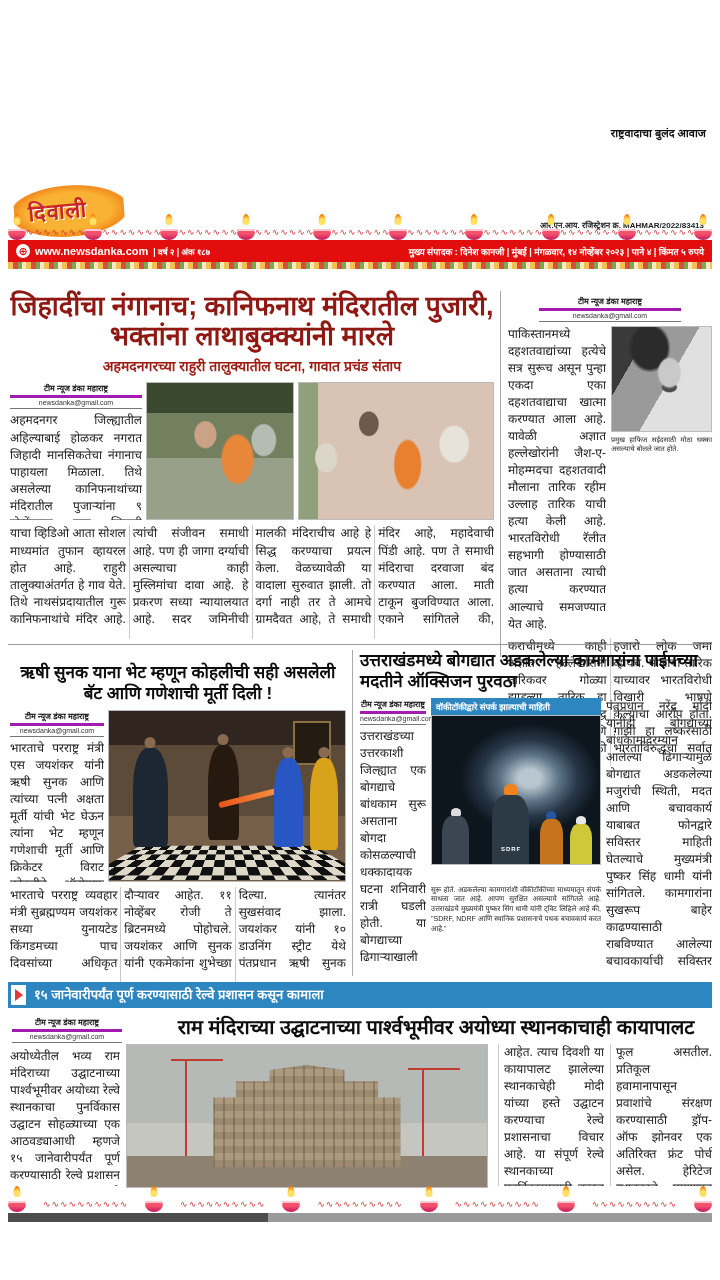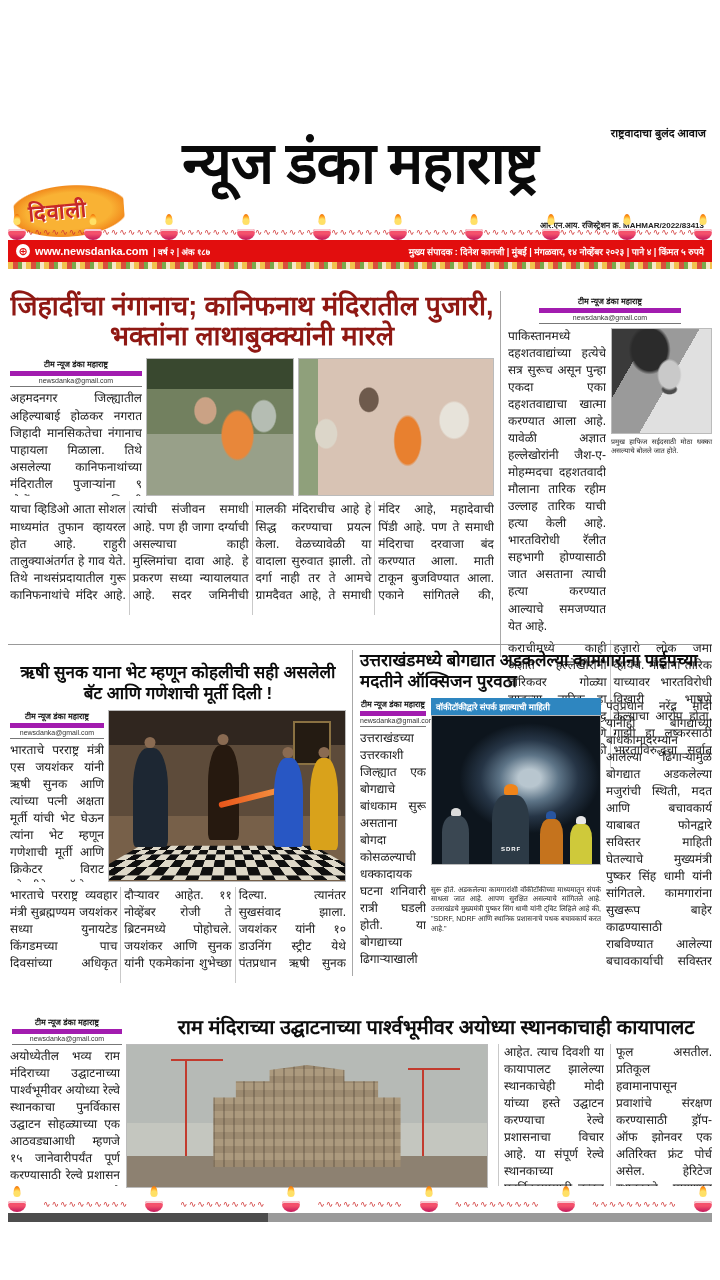--- a/index.html
+++ b/index.html
@@ -38,21 +38,21 @@
   .globe { width:14px; height:14px; border-radius:50%; background:#fff; color:#e20e0e; font-size:11px;
            line-height:14px; text-align:center; font-weight:900; }
   .ib-url { font-size:11px; font-weight:800; }
   .ib-meta { font-size:8.5px; font-weight:700; }
   .ib-right { font-size:9px; font-weight:700; }
   #deco-strip { position:absolute; top:262px; left:8px; width:704px; height:7px;
       background:repeating-linear-gradient(90deg,#f2c14e 0 5px,#d94f3d 5px 10px,#7aa84a 10px 14px,#f7e7c8 14px 18px); }
 
   
   .byline { text-align:center; }
-  .byline .team { font-size:8px; font-weight:800; color:#111; border-bottom:5px solid #a21caf; padding-bottom:2px; }
+  .byline .team { font-size:8px; font-weight:800; color:#111; border-bottom:3px solid #a21caf; padding-bottom:2px; }
   .byline .email { font-size:7px; color:#333; border-bottom:1px solid #777; padding:1px 0 2px; }
   .txt { font-size:12px; line-height:1.42; text-align:justify; color:#1c1c1c; overflow:hidden; }
   .cols { column-fill:auto; column-rule:1px solid #c9c9c9; overflow:hidden; }
   .vdiv { position:absolute; top:0; bottom:0; width:1px; background:#a8a8a8; }
   .hrule { position:absolute; left:8px; width:704px; height:1px; background:#999; }
   .photo { overflow:hidden; position:relative; border:1px solid #bbb; }
 
   
   #row1 { position:absolute; top:291px; left:8px; width:704px; height:366px; }
   .main-art { position:absolute; left:2px; top:0; width:484px; }
@@ -170,21 +170,20 @@
   #footer-bar { position:absolute; top:1213px; left:8px; width:704px; height:9px;
       background:linear-gradient(90deg,#4d4d4d 0 37%, #9a9a9a 37%); }
 </style>
 </head>
 <body>
 
 <div class="canvas">
 
   <div id="masthead">
     <div class="tagline">राष्ट्रवादाचा बुलंद आवाज</div>
-    <div class="np-title">न्यूज डंका महाराष्ट्र</div>
     <div class="rni">आर.एन.आय. रजिस्ट्रेशन क्र. MAHMAR/2022/83413</div>
     <div class="diwali">
       <div class="blob"></div>
       <div class="dw-text">दिवाली</div>
     </div>
   </div>
 
   <div id="garland-top" class="garland">
       <span class="diya"></span>
       <span class="rangoli">∿∿∿∿∿∿∿∿∿∿</span>
@@ -213,20 +212,21 @@
       <span class="ib-url">www.newsdanka.com</span>
       <span class="ib-meta">| वर्ष २ | अंक १८७</span>
     </div>
     <div class="ib-right">मुख्य संपादक : दिनेश कानजी | मुंबई | मंगळवार, १४ नोव्हेंबर २०२३ | पाने ४ | किंमत ५ रुपये</div>
   </div>
   <div id="deco-strip"></div>
 
   <div id="row1">
     <div class="main-art">
       <h1>जिहादींचा नंगानाच; कानिफनाथ मंदिरातील पुजारी, भक्तांना लाथाबुक्क्यांनी मारले</h1>
+      <div class="subhead">अहमदनगरच्या राहुरी तालुक्यातील घटना, गावात प्रचंड संताप</div>
       <div class="m-row">
         <div class="m-col1">
           <div class="byline">
             <div class="team">टीम न्यूज डंका महाराष्ट्र</div>
             <div class="email">newsdanka@gmail.com</div>
           </div>
           <div class="txt">अहमदनगर जिल्ह्यातील अहिल्याबाई होळकर नगरात जिहादी मानसिकतेचा नंगानाच पाहायला मिळाला. तिथे असलेल्या कानिफनाथांच्या मंदिरातील पुजाऱ्यांना ९ नोव्हेंबरला याच जिहादी मानसिकता असलेल्या काही लोकांनी मारहाण केली. तेथील कट्टर मुस्लिमांकडून या पुजाऱ्यांना बेदम मारहाण करण्यात आल्याचा व्हिडिओ व्हायरल झाला आहे. लाथा बुक्क्यांनी मारून या पुजाऱ्यांना तसेच तिथे आलेल्या भक्तांना जखमी करण्यात आले.</div>
         </div>
         <div class="photo photo-a"></div>
         <div class="photo photo-b"></div>
@@ -299,20 +299,26 @@
             <div class="tw tw4"></div>
             <div class="tw-label">SDRF</div>
           </div>
           <div class="t-caption">सुरू होते. अडकलेल्या कामगारांशी वॉकीटॉकीच्या माध्यमातून संपर्क साधला जात आहे. आपण सुरक्षित असल्याचे सांगितले आहे. उत्तराखंडचे मुख्यमंत्री पुष्कर सिंग धामी यांनी ट्विट लिहिले आहे की, "SDRF, NDRF आणि स्थानिक प्रशासनाचे पथक बचावकार्य करत आहे."</div>
         </div>
         <div class="t-col2 txt">पंतप्रधान नरेंद्र मोदी यांनीही बोगद्याच्या बांधकामादरम्यान आलेल्या ढिगाऱ्यामुळे बोगद्यात अडकलेल्या मजुरांची स्थिती, मदत आणि बचावकार्य याबाबत फोनद्वारे सविस्तर माहिती घेतल्याचे मुख्यमंत्री पुष्कर सिंह धामी यांनी सांगितले. कामगारांना सुखरूप बाहेर काढण्यासाठी राबविण्यात आलेल्या बचावकार्याची सविस्तर माहिती पंतप्रधानांना देण्यात आली आणि तेथे बचावकार्यासाठी यंत्रणा सज्ज असल्याची माहिती त्यांनी दिली आहे.</div>
       </div>
     </div>
   </div>
 
+  <div id="banner">
+    <div class="banner-arrowbox">
+      <div class="banner-arrow"></div>
+    </div>
+    <div class="banner-text">१५ जानेवारीपर्यंत पूर्ण करण्यासाठी रेल्वे प्रशासन कसून कामाला</div>
+  </div>
 
   <div id="row3">
     <div class="a-byline byline">
       <div class="team">टीम न्यूज डंका महाराष्ट्र</div>
       <div class="email">newsdanka@gmail.com</div>
     </div>
     <h2>राम मंदिराच्या उद्घाटनाच्या पार्श्वभूमीवर अयोध्या स्थानकाचाही कायापालट</h2>
     <div class="a-col1 txt">अयोध्येतील भव्य राम मंदिराच्या उद्घाटनाच्या पार्श्वभूमीवर अयोध्या रेल्वे स्थानकाचा पुनर्विकास उद्घाटन सोहळ्याच्या एक आठवड्याआधी म्हणजे १५ जानेवारीपर्यंत पूर्ण करण्यासाठी रेल्वे प्रशासन कसून कामाला लागले आहे. अयोध्या या जंक्शनची वास्तूरचना श्री रामजन्मभूमी मंदिराच्या वास्तूवरून घेतली आहे. या स्थानकावर दररोज सुमारे ५० हजार प्रवासी येतील, अशा अंदाजाने या स्थानकाचा विकास केला जात आहे. २२ जानेवारी रोजी राम मंदिरात रामलल्लाच्या मूर्तीची प्राणप्रतिष्ठा केली जाणार आहे. या सोहळ्याला पंतप्रधान नरेंद्र मोदी उपस्थित राहणार</div>
     <div class="photo photo-ram">
       <div class="pr-temple"></div>

